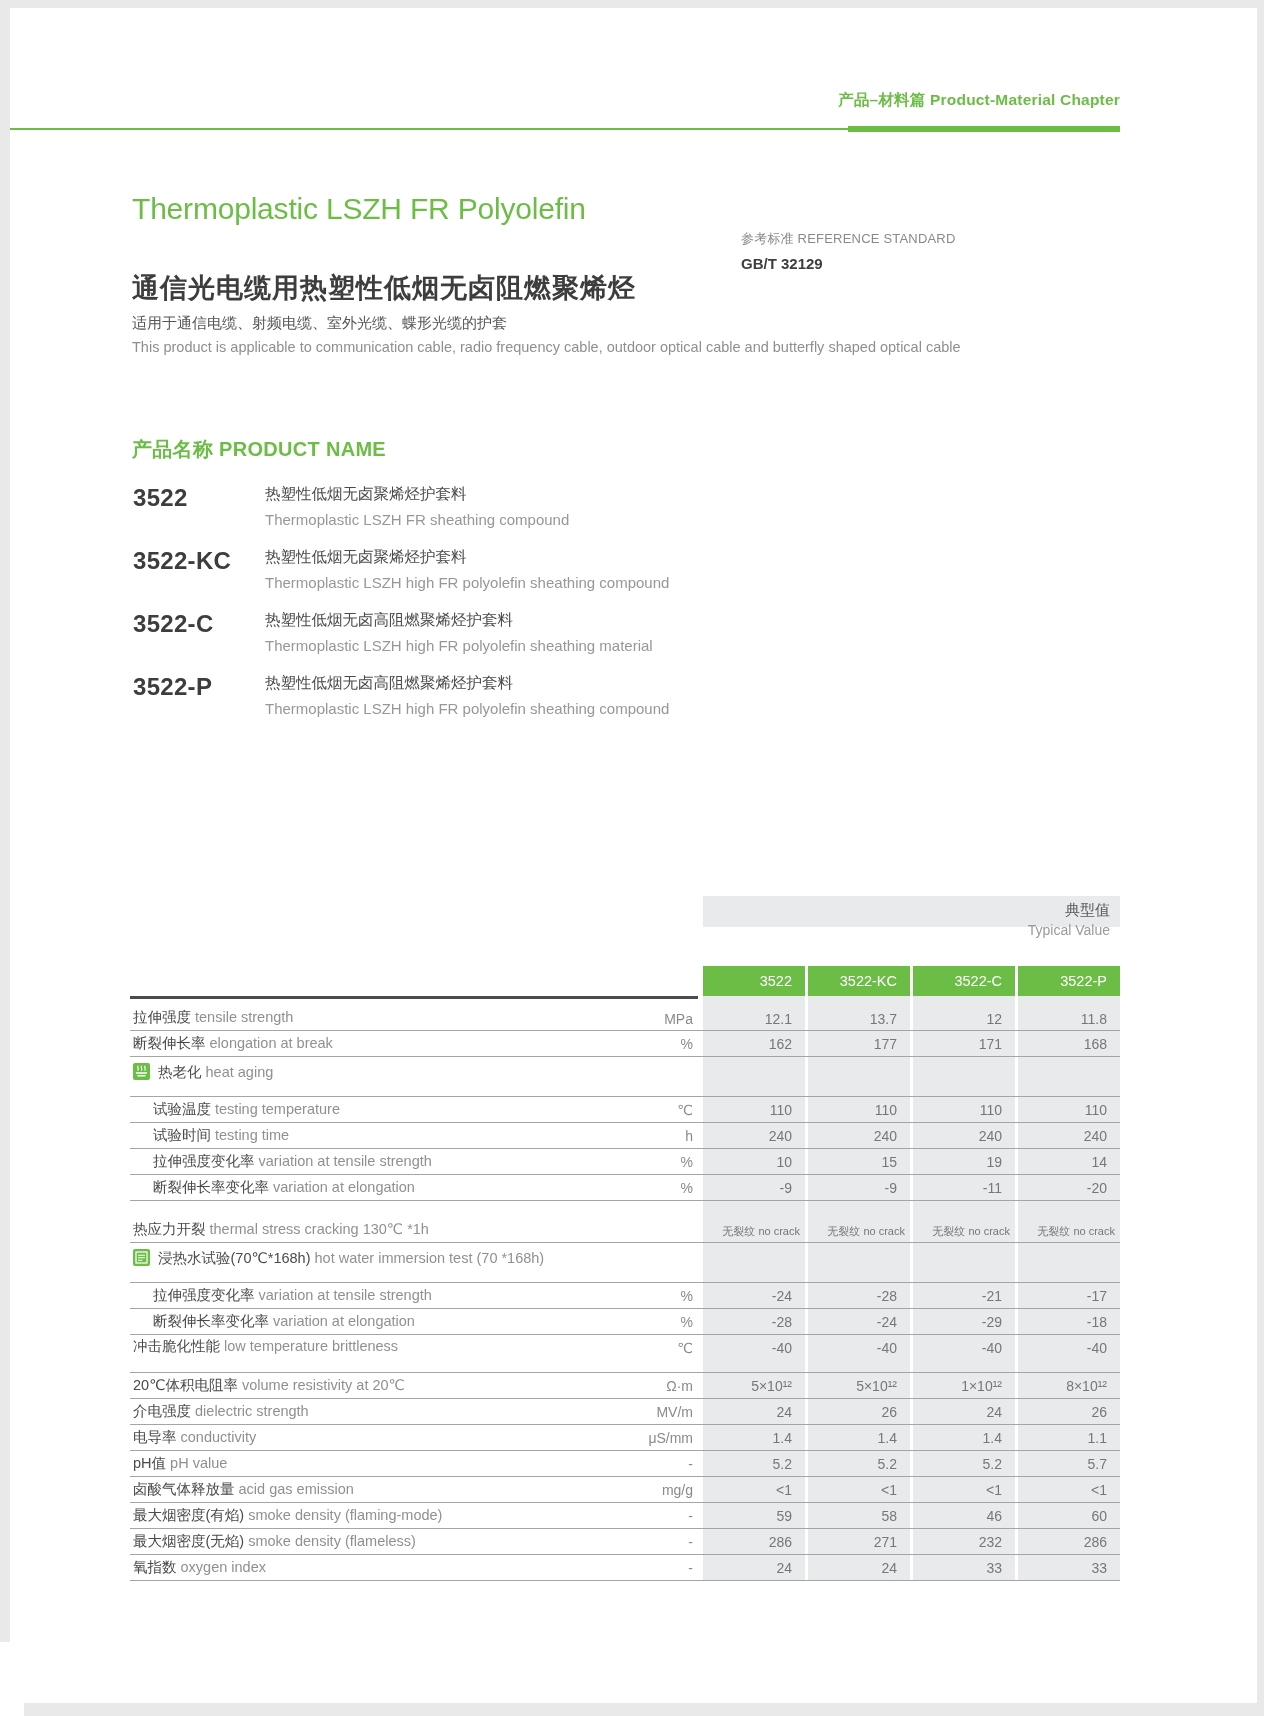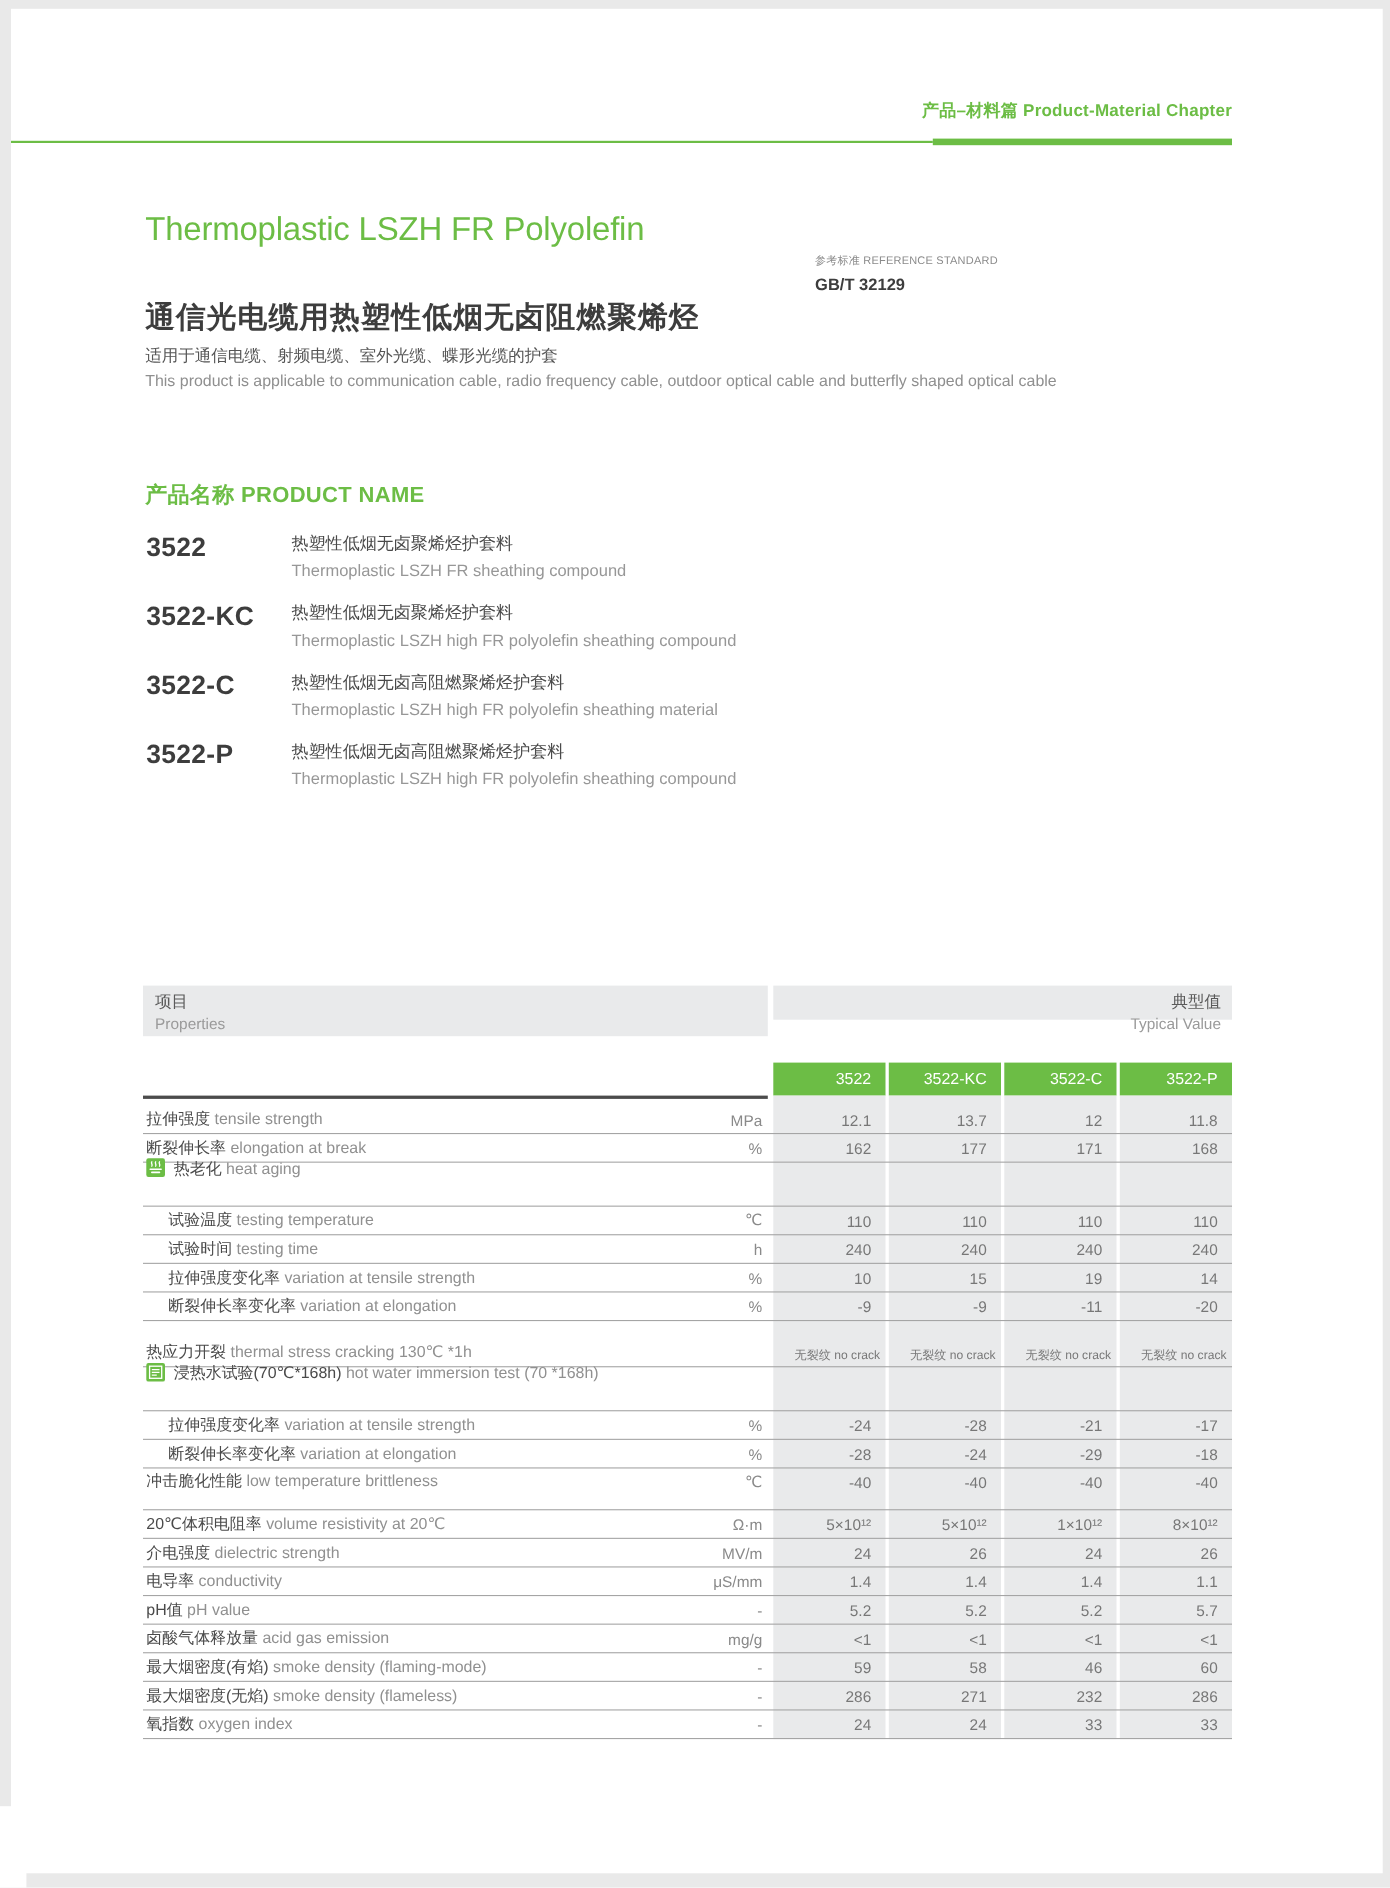--- a/index.html
+++ b/index.html
@@ -16,21 +16,21 @@
   
   .chapter{position:absolute;right:0;top:82px;font-size:15.5px;font-weight:600;color:var(--accent);letter-spacing:.2px;}
   .header-rule{position:absolute;left:0;top:118px;width:1110px;height:6px;}
   .header-rule .thin{position:absolute;left:0;top:2px;width:838px;height:2px;background:var(--accent);}
   .header-rule .thick{position:absolute;left:838px;top:0;width:272px;height:6px;background:var(--accent);}
 
   
   .title-en{position:absolute;left:2px;top:182px;font-size:30px;line-height:37px;font-weight:500;color:var(--accent);letter-spacing:-.2px;}
   .title-zh{position:absolute;left:2px;top:262px;font-size:27px;font-weight:700;color:#3d3d3d;letter-spacing:1px;}
   .ref{position:absolute;left:611px;top:222px;}
-  .ref .lab{font-size:10px;color:#8a8a8a;letter-spacing:.2px;}
+  .ref .lab{font-size:13px;color:#8a8a8a;letter-spacing:.2px;}
   .ref .val{margin-top:7px;font-size:15px;font-weight:700;color:#3d3d3d;}
 
   .app-zh{position:absolute;left:2px;top:306px;font-size:15px;color:#555;}
   .app-en{position:absolute;left:2px;top:331px;font-size:14.5px;color:#8f8f8f;}
 
   .sec-heading{font-size:20px;font-weight:700;color:var(--accent);letter-spacing:.3px;}
   .pn-heading{position:absolute;left:2px;top:428px;}
   .td-heading{position:absolute;left:2px;top:776px;}
 
   .products{position:absolute;left:0;top:476px;width:700px;}
@@ -54,21 +54,21 @@
   .green-cell + .green-cell{margin-left:3px;}
 
   .tbody{position:relative;}
   .strips{position:absolute;left:0;top:0;width:100%;height:100%;z-index:0;}
   .strip{position:absolute;top:0;height:100%;width:102px;background:#e9eaeb;}
   .dark-rule{position:relative;z-index:1;width:568px;height:3px;background:#4c4c4c;}
   .trow{position:relative;z-index:1;display:flex;align-items:center;border-bottom:1px solid #a5a5a5;box-sizing:border-box;}
   .trow.std{height:26px;}
   .trow.tall-top{height:32px;align-items:flex-end;padding-bottom:3px;}
   .trow.tall{height:38px;align-items:flex-end;padding-bottom:16px;}
-  .trow.group{height:40px;align-items:flex-end;padding-bottom:24px;}
+  .trow.group{height:40px;align-items:flex-end;padding-bottom:14px;}
   .trow.result{height:42px;align-items:flex-end;padding-bottom:3px;}
   .tlabel{width:433px;box-sizing:border-box;padding-left:3px;font-size:14.5px;white-space:nowrap;}
   .tlabel.indent{padding-left:23px;}
   .tlabel .zh{color:#4a4a4a;}
   .tlabel .en{color:#909090;}
   .tunit{width:140px;box-sizing:border-box;padding-right:10px;text-align:right;font-size:14px;color:#8a8a8a;}
   .tval{width:102px;box-sizing:border-box;padding-right:13px;text-align:right;font-size:14px;color:#777;}
   .tval + .tval{margin-left:3px;}
   .tval:first-of-type{margin-left:0;}
   .tval.small{font-size:11px;padding-right:5px;white-space:nowrap;}
@@ -130,24 +130,20 @@
           <div class="pdesc">
             <span class="zh">热塑性低烟无卤高阻燃聚烯烃护套料</span>
             <span class="en">Thermoplastic LSZH high FR polyolefin sheathing compound</span>
           </div>
         </div>
       </div>
 
 
     <div class="ttable">
       <div class="thead">
-        <div class="props-block">
-          <span class="hblk-zh">项目</span>
-          <span class="hblk-en">Properties</span>
-        </div>
         <div class="typical-block">
           <span class="hblk-zh">典型值</span>
           <span class="hblk-en">Typical Value</span>
         </div>
       </div>
       <div class="green-row" id="green-row">
           <div class="green-cell">3522</div>
           <div class="green-cell">3522-KC</div>
           <div class="green-cell">3522-C</div>
           <div class="green-cell">3522-P</div>

